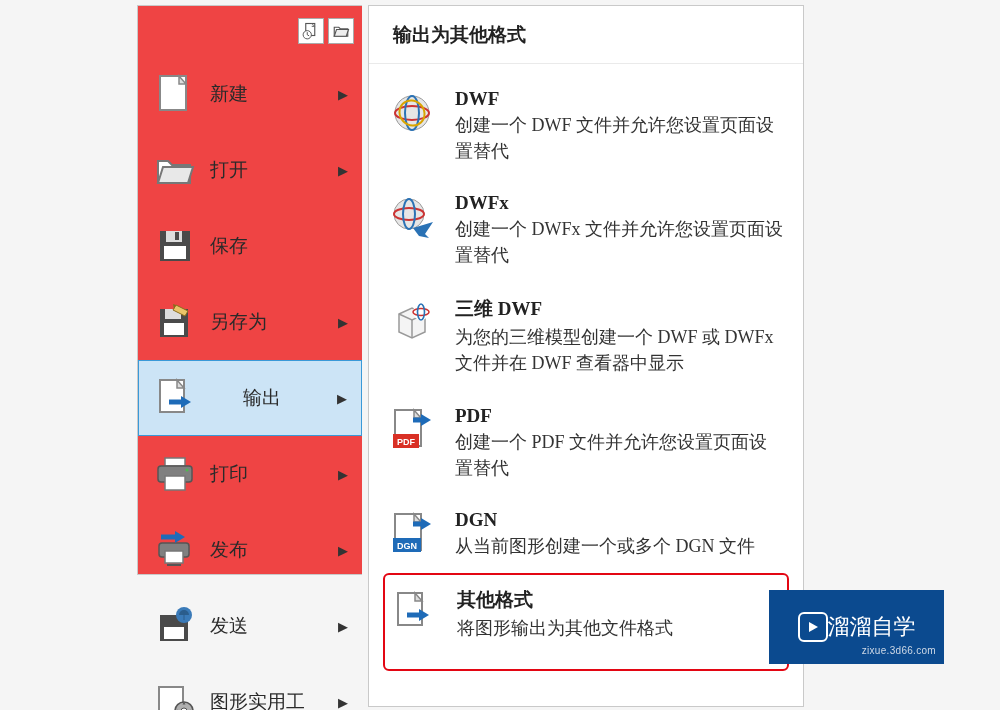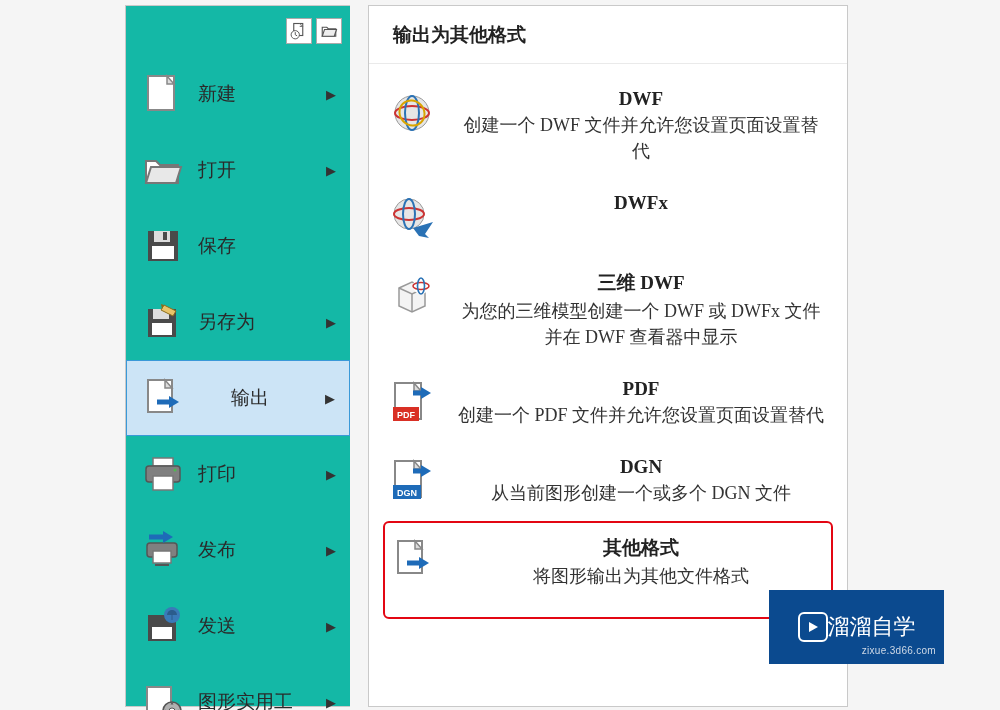--- a/index.html
+++ b/index.html
@@ -8,25 +8,25 @@
     width: 1000px;
     height: 710px;
     background: #f5f5f5;
     font-family: "Microsoft YaHei", "SimSun", sans-serif;
     position: relative;
     overflow: hidden;
   }
   
   .menu {
     position: absolute;
-    left: 125px;
+    left: 137px;
     top: 5px;
     width: 225px;
-    height: 702px;
-    background: #14b8a6;
+    height: 570px;
+    background: #ef4444;
     border: 1px solid #c9c9c9;
     border-right: none;
   }
   .menu-toolbar {
     height: 50px;
     display: flex;
     justify-content: flex-end;
     align-items: center;
     gap: 4px;
     padding-right: 8px;
@@ -62,26 +62,25 @@
     margin-right: 12px;
     display: flex; align-items: center; justify-content: center;
   }
   .menu-item .label { flex: none; }
 
   
   .flyout {
     position: absolute;
     left: 368px;
     top: 5px;
-    width: 480px;
+    width: 436px;
     height: 702px;
     background: #ffffff;
     border: 1px solid #c9c9c9;
     overflow: hidden;
-    text-align: center;
   }
   .flyout-title {
     font-size: 19px;
     font-weight: bold;
     color: #222;
     height: 58px;
     display: flex;
     align-items: center;
     padding-left: 24px;
     border-bottom: 1px solid #eaeaea;
@@ -306,20 +305,21 @@
       <span class="fly-icon">
         <svg width="46" height="46" viewBox="0 0 46 46">
           <circle cx="20" cy="20" r="15" fill="#e6e6e6" stroke="#999"></circle>
           <ellipse cx="20" cy="20" rx="15" ry="6" fill="none" stroke="#c33" stroke-width="2"></ellipse>
           <ellipse cx="20" cy="20" rx="6" ry="15" fill="none" stroke="#2a72b5" stroke-width="2"></ellipse>
           <polygon points="24,34 44,28 36,40 40,44 30,42" fill="#2a72b5"></polygon>
         </svg>
       </span>
       <div class="fly-text">
         <div class="fly-name">DWFx</div>
+        <div class="fly-desc">创建一个 DWFx 文件并允许您设置页面设置替代</div>
       </div>
     </div>
 
     <div class="fly-item">
       <span class="fly-icon">
         <svg width="46" height="46" viewBox="0 0 46 46">
           <polygon points="10,16 23,10 36,16 36,34 23,40 10,34" fill="#f4f4f4" stroke="#999" stroke-width="1.5"></polygon>
           <polyline points="10,16 23,22 36,16" fill="none" stroke="#999" stroke-width="1.5"></polyline>
           <line x1="23" y1="22" x2="23" y2="40" stroke="#999" stroke-width="1.5"></line>
           <circle cx="32" cy="14" r="8" fill="#fff" stroke="none"></circle>

